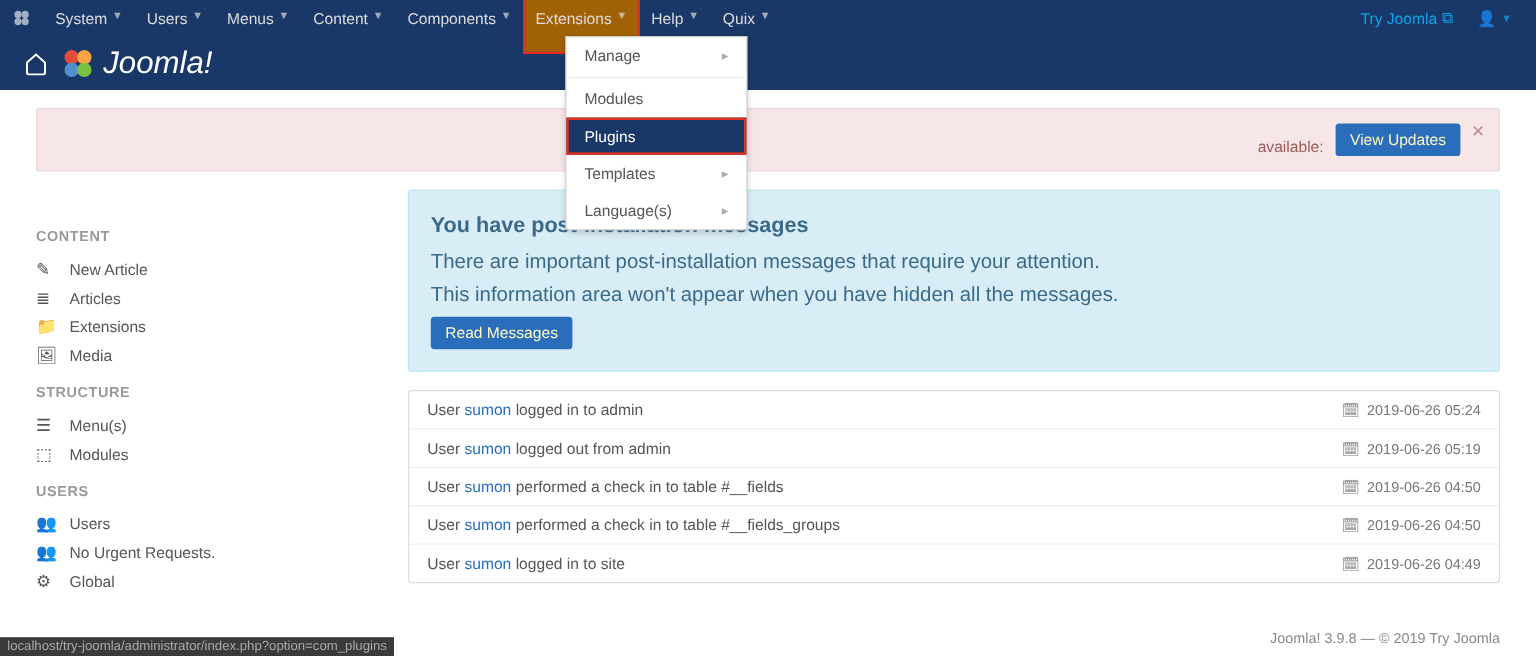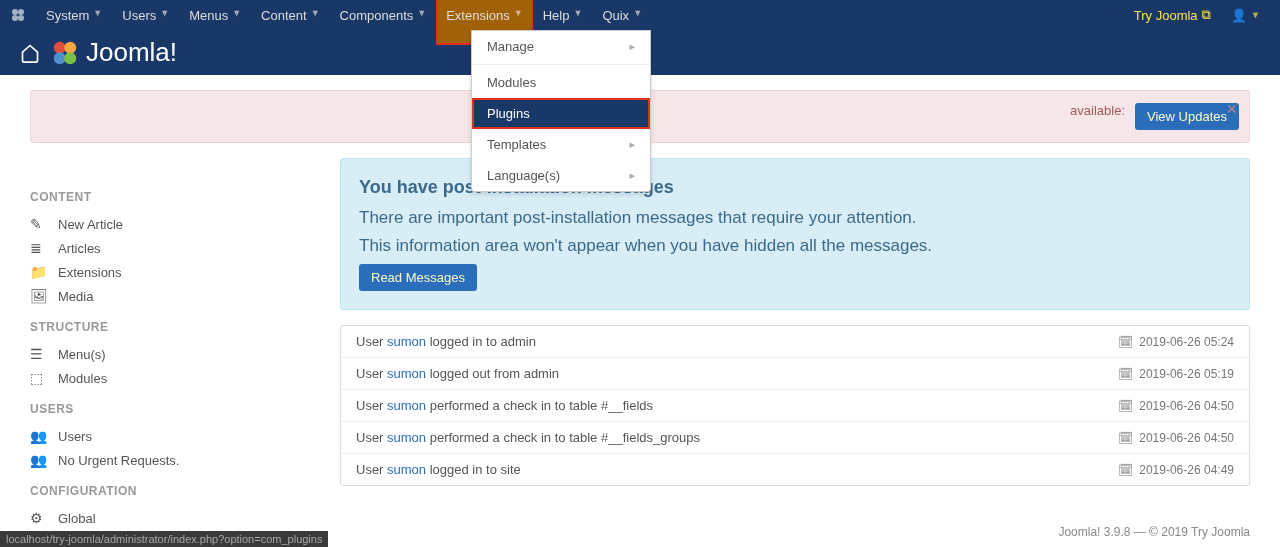--- a/index.html
+++ b/index.html
@@ -3,37 +3,37 @@
 <meta charset="utf-8">
 <style>
 * { margin: 0; padding: 0; box-sizing: border-box; font-family: Arial, Helvetica, sans-serif; }
 body { background: #fff; color: #333; font-size: 13px; width: 1280px; }
 .topnav { background: #1a3867; height: 30px; display: flex; align-items: center; padding: 0 10px; color: #fff; }
 .topnav .joomla-icon { width: 16px; height: 16px; margin-right: 10px; }
 .topnav .nav-item { padding: 6px 10px; display: flex; align-items: flex-start; gap: 4px; color: #ddd; font-size: 13px; cursor: pointer; position: relative; }
 .topnav .nav-item.active { background: #a16207; border: 2px solid #e0301e; padding: 20px 8px; }
 .topnav .caret { font-size: 9px; opacity: 0.7; }
 .topnav .spacer { flex: 1; }
-.topnav .right-item { display: flex; align-items: center; gap: 4px; padding: 6px 10px; color: #fde047; cursor: pointer; }
-.dropdown { position: absolute; top: 30px; left: 471px; background: #fff; border: 1px solid #ccc; border-radius: 0 0 3px 3px; width: 180px; box-shadow: 0 2px 5px rgba(0,0,0,0.15); z-index: 100; }
+.topnav .right-item { display: flex; align-items: center; gap: 4px; padding: 6px 10px; color: #0ea5e9; cursor: pointer; }
+.dropdown { position: absolute; top: 30px; left: 471px; background: #fff; border: 1px solid #ccc; border-radius: 0 0 3px 3px; width: 152px; box-shadow: 0 2px 5px rgba(0,0,0,0.15); z-index: 100; }
 .dropdown-item { padding: 8px 15px; display: flex; justify-content: space-between; align-items: center; color: #555; font-size: 13px; cursor: pointer; }
 .dropdown-item.highlighted { background: #1a3867; color: #fff; border: 2px solid #e0301e; padding: 6px 13px; }
 .dropdown-sep { border-top: 1px solid #eee; margin: 2px 0; }
 .dropdown-item .chev { color: #aaa; font-size: 11px; }
 .header { background: #1a3867; height: 45px; display: flex; align-items: center; padding: 0 20px; color: #fff; }
 .header .home-icon { margin-right: 10px; }
 .header h1 { font-size: 20px; font-weight: normal; flex: 1; }
-.header .jlogo { display: flex; align-items: center; gap: 6px; font-size: 26px; }
+.header .jlogo { display: flex; align-items: center; gap: 6px; font-size: 26px; font-style: italic; }
 .content-wrap { display: flex; padding: 0; }
 .sidebar { width: 340px; padding: 20px 30px; }
 .side-heading { color: #999; font-size: 12px; font-weight: bold; letter-spacing: 0.5px; margin: 12px 0 8px; }
 .side-item { display: flex; align-items: center; gap: 10px; padding: 4px 0; color: #555; cursor: pointer; font-size: 13px; }
 .side-item .ico { width: 18px; color: #555; font-size: 14px; }
 .main { flex: 1; padding-right: 30px; }
-.alert-pink { background: #f6e6e8; border: 1px solid #eed5d9; border-radius: 3px; padding: 12px 10px; display: flex; align-items: flex-start; justify-content: flex-end; gap: 10px; margin: 15px 0; color: #9e5a5a; position: relative; }
+.alert-pink { background: #f6e6e8; border: 1px solid #eed5d9; border-radius: 3px; padding: 12px 32px; display: flex; align-items: flex-end; justify-content: flex-end; gap: 10px; margin: 15px 0; color: #9e5a5a; position: relative; }
 .alert-pink .close { position: absolute; top: 8px; right: 12px; color: #b88; cursor: pointer; font-size: 18px; }
 .btn-primary { background: #2a6ebb; color: #fef9c3; border: none; padding: 6px 12px; border-radius: 3px; cursor: pointer; font-size: 13px; }
 .info-panel { background: #d9edf7; border: 1px solid #bce8f1; border-radius: 3px; padding: 18px; margin-bottom: 15px; }
 .info-panel h2 { color: #3a6a8a; font-size: 18px; margin-bottom: 10px; }
 .info-panel p { color: #3a6a8a; font-size: 17px; margin-bottom: 8px; }
 .latest-panel { border: 1px solid #ddd; border-radius: 3px; }
 .latest-header { background: #f5f5f5; padding: 10px 15px; font-weight: bold; color: #666; font-size: 12px; letter-spacing: 0.5px; border-bottom: 1px solid #ddd; }
 .latest-row { display: flex; justify-content: space-between; padding: 8px 15px; font-size: 13px; color: #555; border-bottom: 1px solid #eee; gap: 30px; }
 .latest-row:last-child { border-bottom: none; }
 .latest-row a { color: #2a6ebb; text-decoration: none; }
@@ -171,21 +171,20 @@
     <div class="side-heading">USERS</div>
     <div class="side-item">
         <span class="ico">👥</span>
         <span>Users</span>
       </div>
     <div class="side-item">
         <span class="ico">👥</span>
         <span>No Urgent Requests.</span>
       </div>
 
-    <div class="side-heading">CONFIGURATION</div>
     <div class="side-item">
         <span class="ico">⚙</span>
         <span>Global</span>
       </div>
   </div>
 
   <div class="main">
     <div class="info-panel">
       <h2>You have post-installation messages</h2>
       <p>There are important post-installation messages that require your attention.</p>

